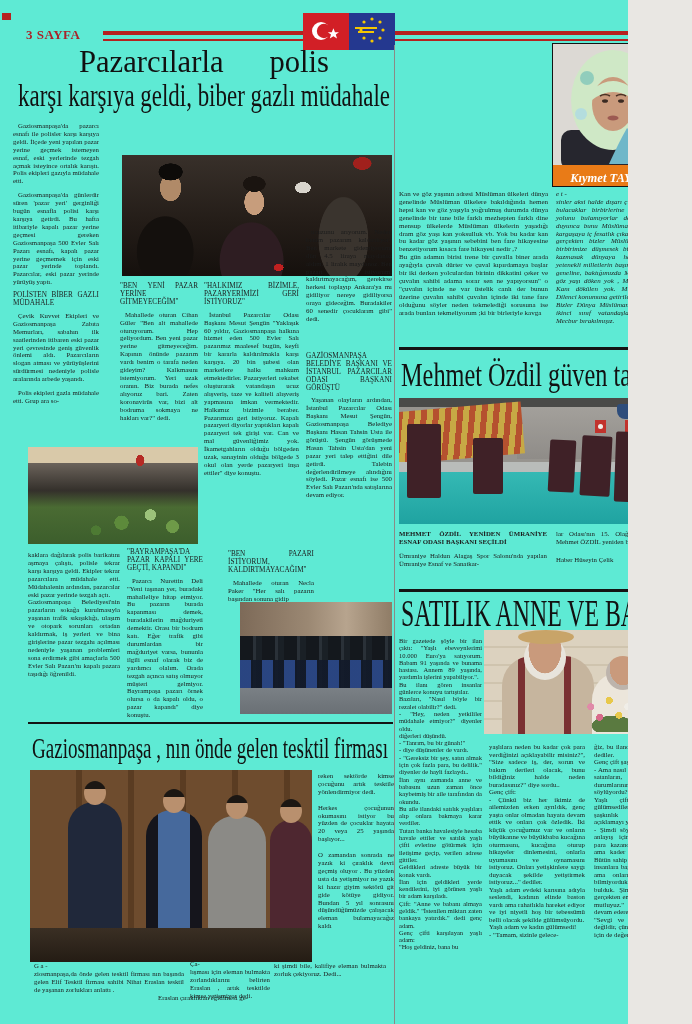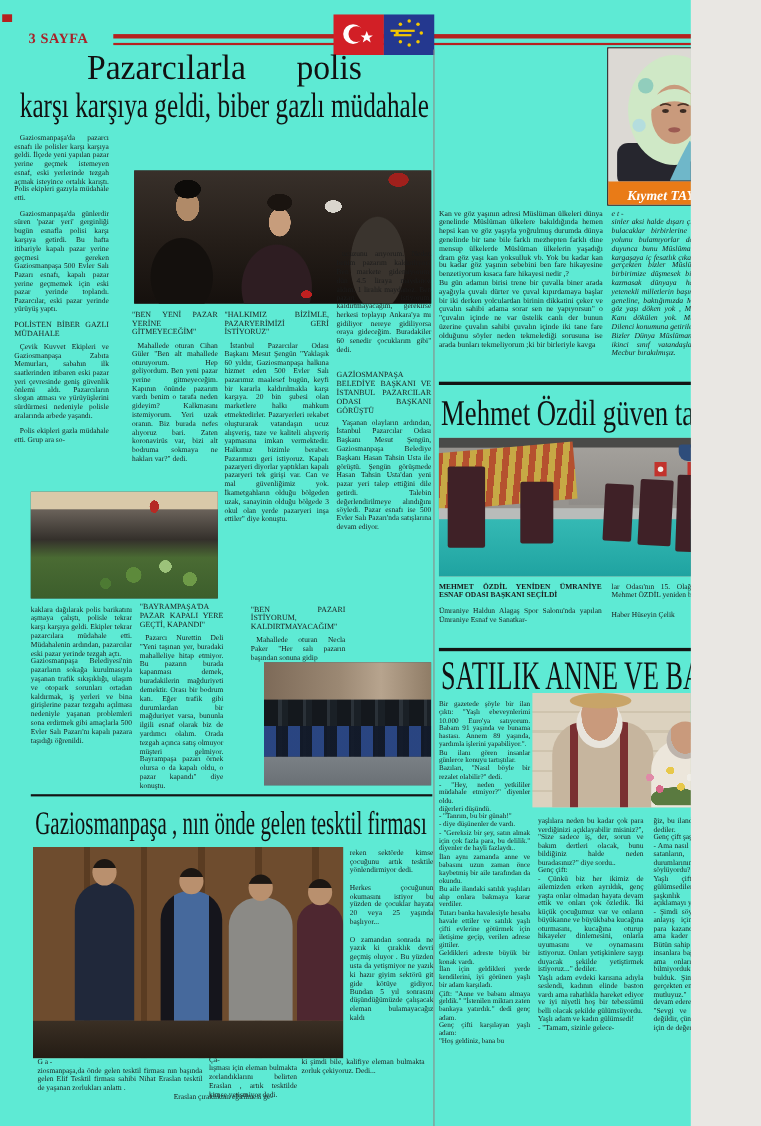--- a/index.html
+++ b/index.html
@@ -152,21 +152,21 @@
     <p>Mahallede oturan Cihan Güler "Ben alt mahallede oturuyorum. Hep geliyordum. Ben yeni pazar yerine gitmeyeceğim. Kapının önünde pazarım vardı benim o tarafa neden gideyim? Kalkmasını istemiyorum. Yeri uzak oranın. Biz burada nefes alıyoruz bari. Zaten koronavirüs var, bizi alt bodruma sokmaya ne hakları var?" dedi.</p>
   </div>
 
   <div class="abs t" style="left:204px;top:283px;width:95px;">
     <h4>"HALKIMIZ BİZİMLE, PAZARYERİMİZİ GERİ İSTİYORUZ"</h4>
     <p>İstanbul Pazarcılar Odası Başkanı Mesut Şengün "Yaklaşık 60 yıldır, Gaziosmanpaşa halkına hizmet eden 500 Evler Salı pazarımız maalesef bugün, keyfi bir kararla kaldırılmakla karşı karşıya. 20 bin şubesi olan marketlere halkı mahkum etmektedirler. Pazaryerleri rekabet oluşturarak vatandaşın ucuz alışveriş, taze ve kaliteli alışveriş yapmasına imkan vermektedir. Halkımız bizimle beraber. Pazarımızı geri istiyoruz. Kapalı pazaryeri diyorlar yaptıkları kapalı pazaryeri tek girişi var. Can ve mal güvenliğimiz yok. İkametgahların olduğu bölgeden uzak, sanayinin olduğu bölgede 3 okul olan yerde pazaryeri inşa ettiler" diye konuştu.</p>
   </div>
 
   <div class="abs t" style="left:306px;top:228px;width:86px;">
     <p>ucuzunu arıyorum. Neden benim pazarım kaldırılıyor? Ben markete gidemiyorum, dün 4.5 liraya maydanoz aldım. 1 liralık maydanoz. Ben pazarı istiyorum, kaldırtmayacağım, gerekirse herkesi toplayıp Ankara'ya mı gidiliyor nereye gidiliyorsa oraya gideceğim. Buradakiler 60 senedir çocuklarım gibi" dedi.</p>
-    <h4 style="margin-top:15px">GAZİOSMANPAŞA BELEDİYE BAŞKANI VE İSTANBUL PAZARCILAR ODASI BAŞKANI GÖRÜŞTÜ</h4>
+    <h4 style="margin-top:30px">GAZİOSMANPAŞA BELEDİYE BAŞKANI VE İSTANBUL PAZARCILAR ODASI BAŞKANI GÖRÜŞTÜ</h4>
     <p>Yaşanan olayların ardından, İstanbul Pazarcılar Odası Başkanı Mesut Şengün, Gaziosmanpaşa Belediye Başkanı Hasan Tahsin Usta ile görüştü. Şengün görüşmede Hasan Tahsin Usta'dan yeni pazar yeri talep ettiğini dile getirdi. Talebin değerlendirilmeye alındığını söyledi. Pazar esnafı ise 500 Evler Salı Pazarı'nda satışlarına devam ediyor.</p>
   </div>
 
   <div class="abs photo ph2"></div>
 
   <div class="abs t pre" style="left:28px;top:551px;width:92px;">kaklara dağılarak polis barikatını aşmaya çalıştı, polisle tekrar karşı karşıya geldi. Ekipler tekrar pazarcılara müdahale etti. Müdahalenin ardından, pazarcılar eski pazar yerinde tezgah açtı.
 Gaziosmanpaşa Belediyesi'nin pazarların sokağa kurulmasıyla yaşanan trafik sıkışıklığı, ulaşım ve otopark sorunları ortadan kaldırmak, iş yerleri ve bina girişlerine pazar tezgahı açılması nedeniyle yaşanan problemleri sona erdirmek gibi amaçlarla 500 Evler Salı Pazarı'nı kapalı pazara taşıdığı öğrenildi.</div>
 
   <div class="abs t" style="left:127px;top:549px;width:76px;">
     <h4>"BAYRAMPAŞA'DA PAZAR KAPALI YERE GEÇTİ, KAPANDI"</h4>

